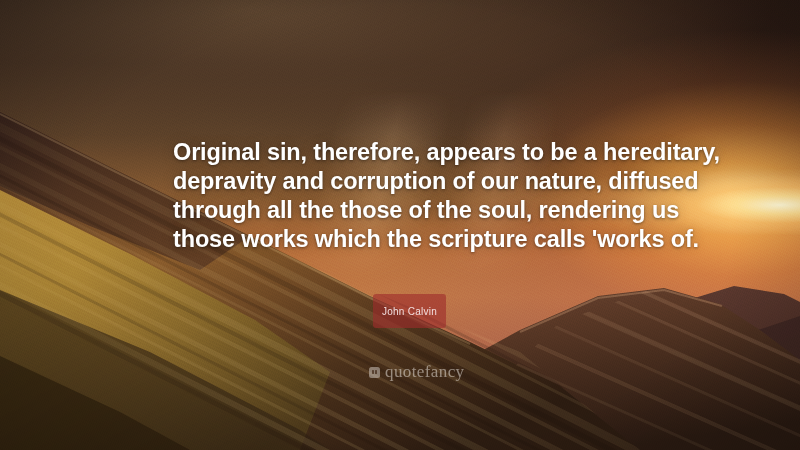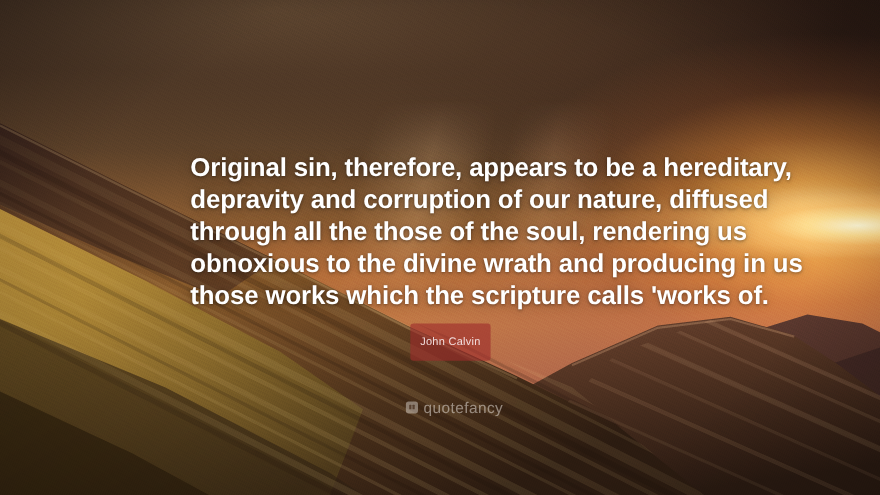--- a/index.html
+++ b/index.html
@@ -199,22 +199,22 @@
     top: 3px;
     width: 2px;
     height: 4px;
     border-radius: 0.5px;
     background: rgba(92,70,56,0.9);
   }
   #wm-logo::before { left: 2.5px; }
   #wm-logo::after  { left: 6px; }
   #wm-text {
     color: rgba(240,234,228,0.92);
-    font-family: Liberation Sans, sans-serif;
-    font-size: 14px;
+    font-family: Liberation Serif, serif;
+    font-size: 17px;
     font-weight: normal;
     letter-spacing: 0.4px;
     white-space: nowrap;
     text-align: center;
   }
 </style>
 </head>
 <body>
 
 <div id="stage">
@@ -343,21 +343,20 @@
 
   <div class="layer" id="grain"></div>
   <div class="layer" id="vignette"></div>
 
   <div id="content">
 
     <div id="quote-block">
       <div class="quote-line">Original sin, therefore, appears to be a hereditary,</div>
       <div class="quote-line">depravity and corruption of our nature, diffused</div>
       <div class="quote-line">through all the those of the soul, rendering us</div>
-      <div class="quote-line">obnoxious to the divine wrath and producing in us</div>
       <div class="quote-line">those works which the scripture calls 'works of.</div>
     </div>
 
     <div id="author-badge">
       <span class="author-text">John Calvin</span>
     </div>
 
     <div id="watermark">
       <span id="wm-logo"></span>
       <span id="wm-text">quotefancy</span>

